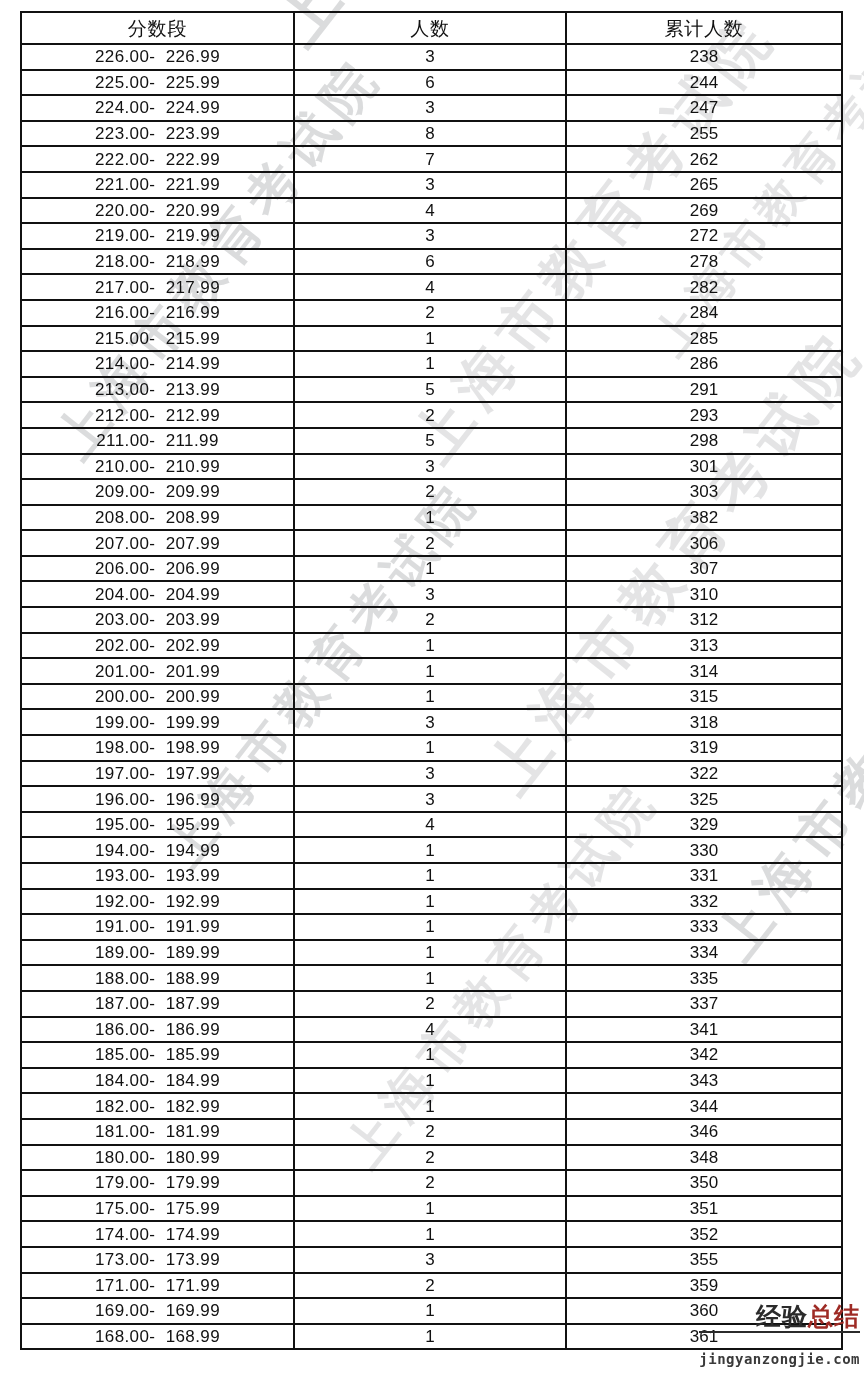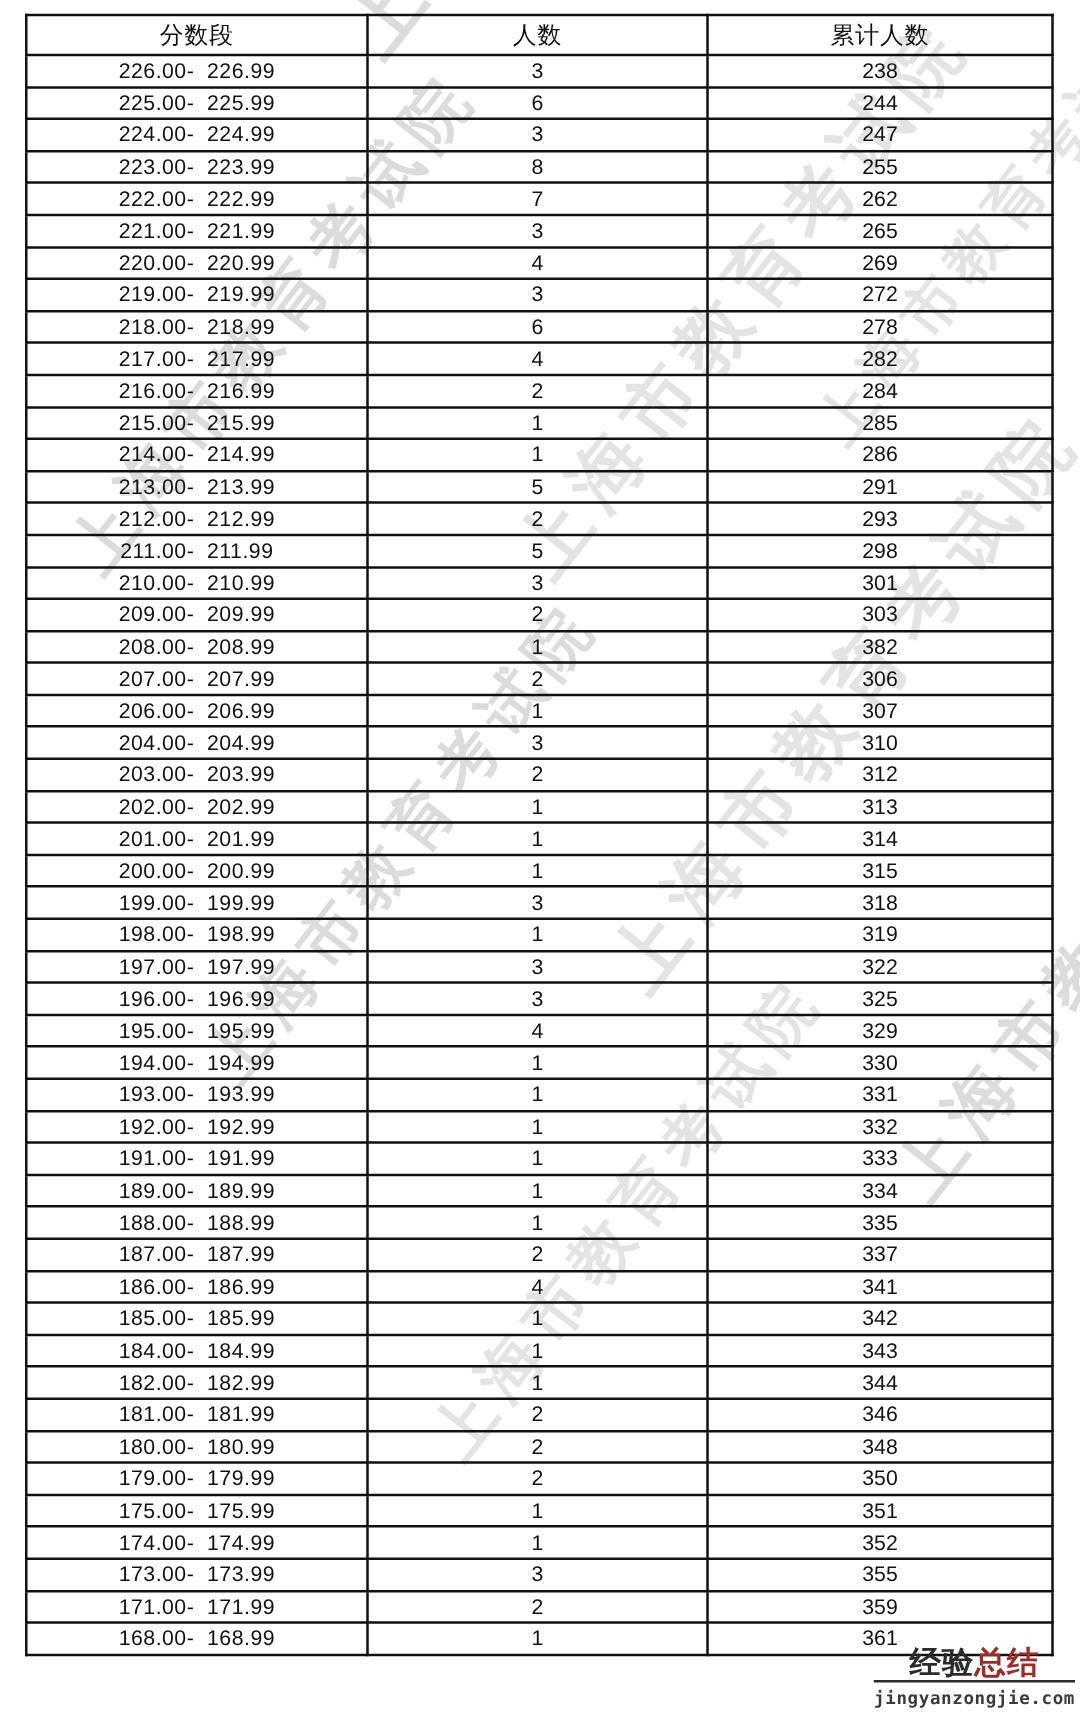--- a/index.html
+++ b/index.html
@@ -87,34 +87,33 @@
     z-index: 5;
     text-align: right;
     line-height: 1;
   }
   #site-logo .logo-cn {
     font-family: "DejaVu Serif", "Liberation Serif", serif;
     font-weight: 700;
     font-size: 25px;
     letter-spacing: 1px;
     white-space: nowrap;
-    text-align: center;
   }
   #site-logo .logo-cn .dark { color: #2b2b2b; }
   #site-logo .logo-cn .red  { color: #9e2b25; }
   #site-logo .logo-url {
     margin-top: 2px;
     font-family: "DejaVu Sans Mono", "Liberation Mono", monospace;
     font-weight: 700;
     font-size: 14px;
     color: #3a3a3a;
     letter-spacing: .5px;
     white-space: nowrap;
     border-top: 2px solid #2b2b2b;
-    padding-top: 6px;
+    padding-top: 19px;
   }
 </style>
 </head>
 <body>
 
 <div id="watermark-layer">
     <div class="wm" style="left: 255px; top: 10px; font-size: 62px; color: rgb(185, 187, 189); transform: rotate(-52deg); opacity: 0.5;">上海市教育考试院</div>
     <div class="wm" style="left: 395px; top: 430px; font-size: 58px; color: rgb(185, 187, 189); transform: rotate(-52deg); opacity: 0.38;">上海市教育考试院</div>
     <div class="wm" style="left: 40px; top: 430px; font-size: 52px; color: rgb(185, 187, 189); transform: rotate(-52deg); opacity: 0.5;">上海市教育考试院</div>
     <div class="wm" style="left: 470px; top: 760px; font-size: 60px; color: rgb(185, 187, 189); transform: rotate(-52deg); opacity: 0.38;">上海市教育考试院</div>
@@ -378,20 +377,25 @@
           <td class="range-cell">173.00-  173.99</td>
           <td>3</td>
           <td>355</td>
         </tr>
         <tr>
           <td class="range-cell">171.00-  171.99</td>
           <td>2</td>
           <td>359</td>
         </tr>
         <tr>
+          <td class="range-cell">169.00-  169.99</td>
+          <td>1</td>
+          <td>360</td>
+        </tr>
+        <tr>
           <td class="range-cell">168.00-  168.99</td>
           <td>1</td>
           <td>361</td>
         </tr>
       </tbody>
   </table>
 </div>
 
 <div id="site-logo">
   <div class="logo-cn"><span class="dark">经验</span><span class="red">总结</span></div>

